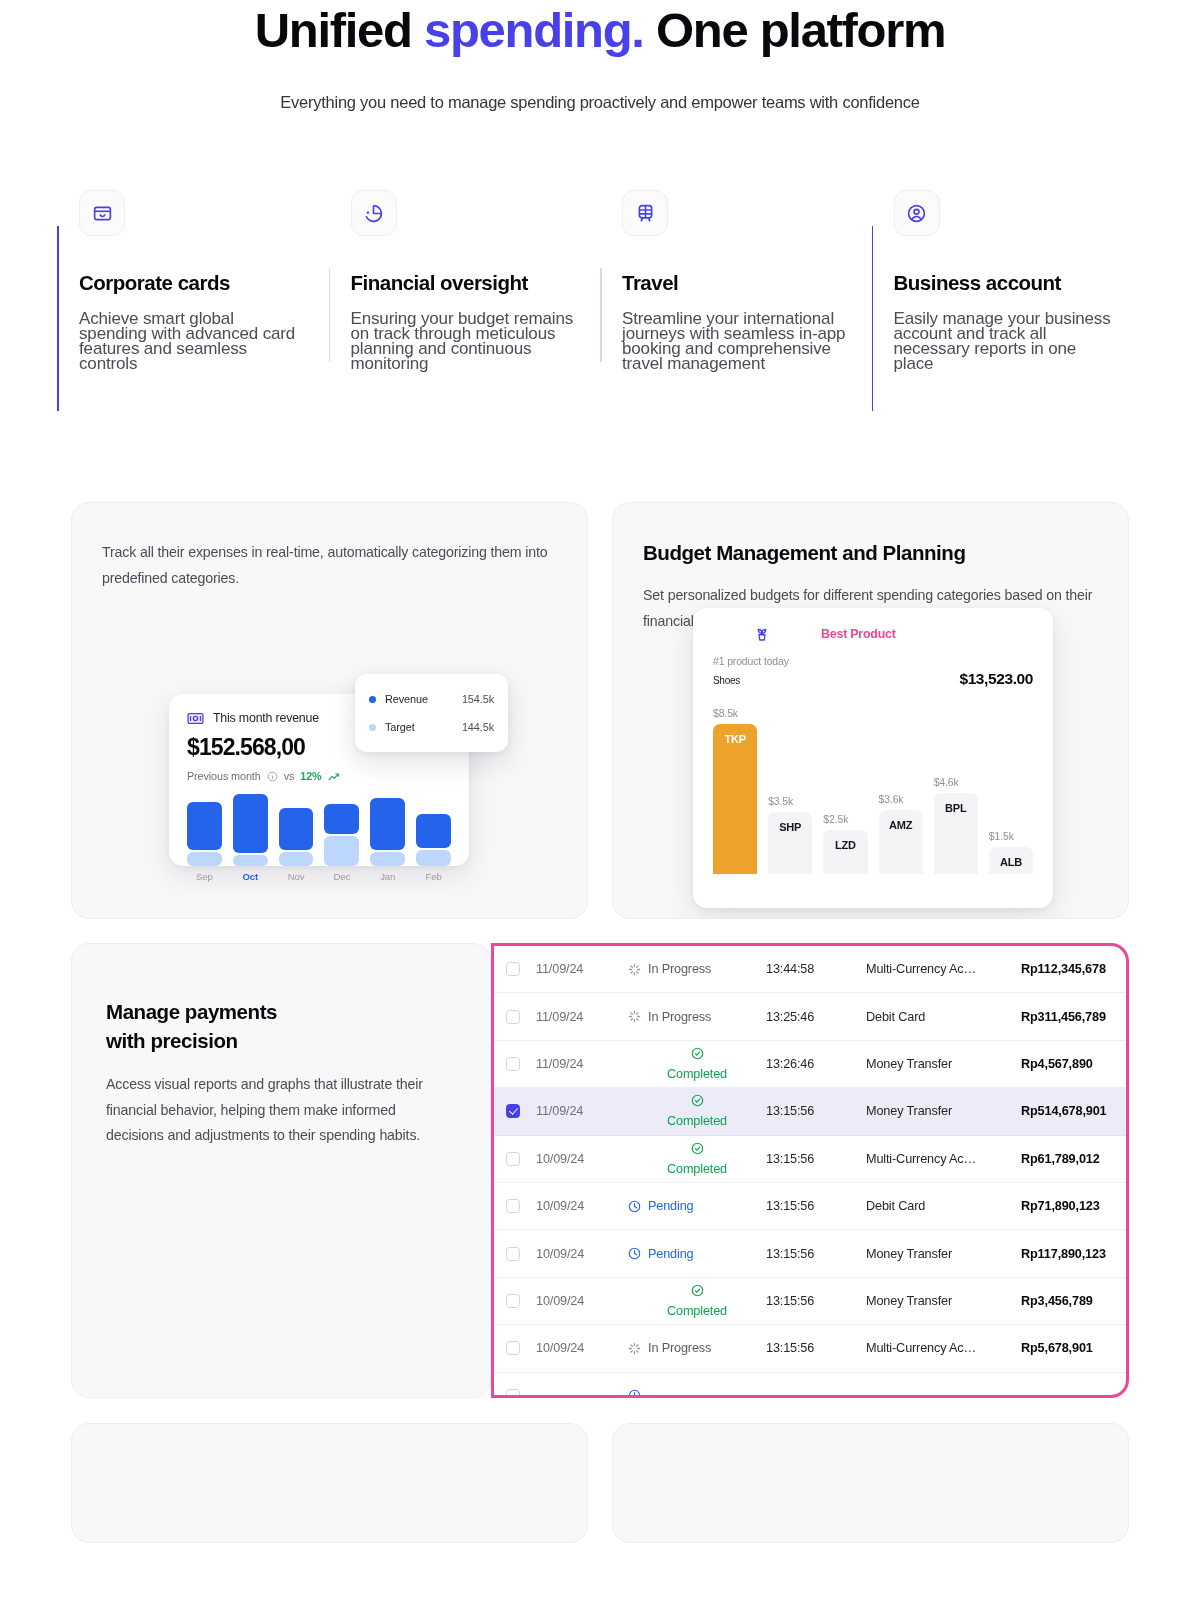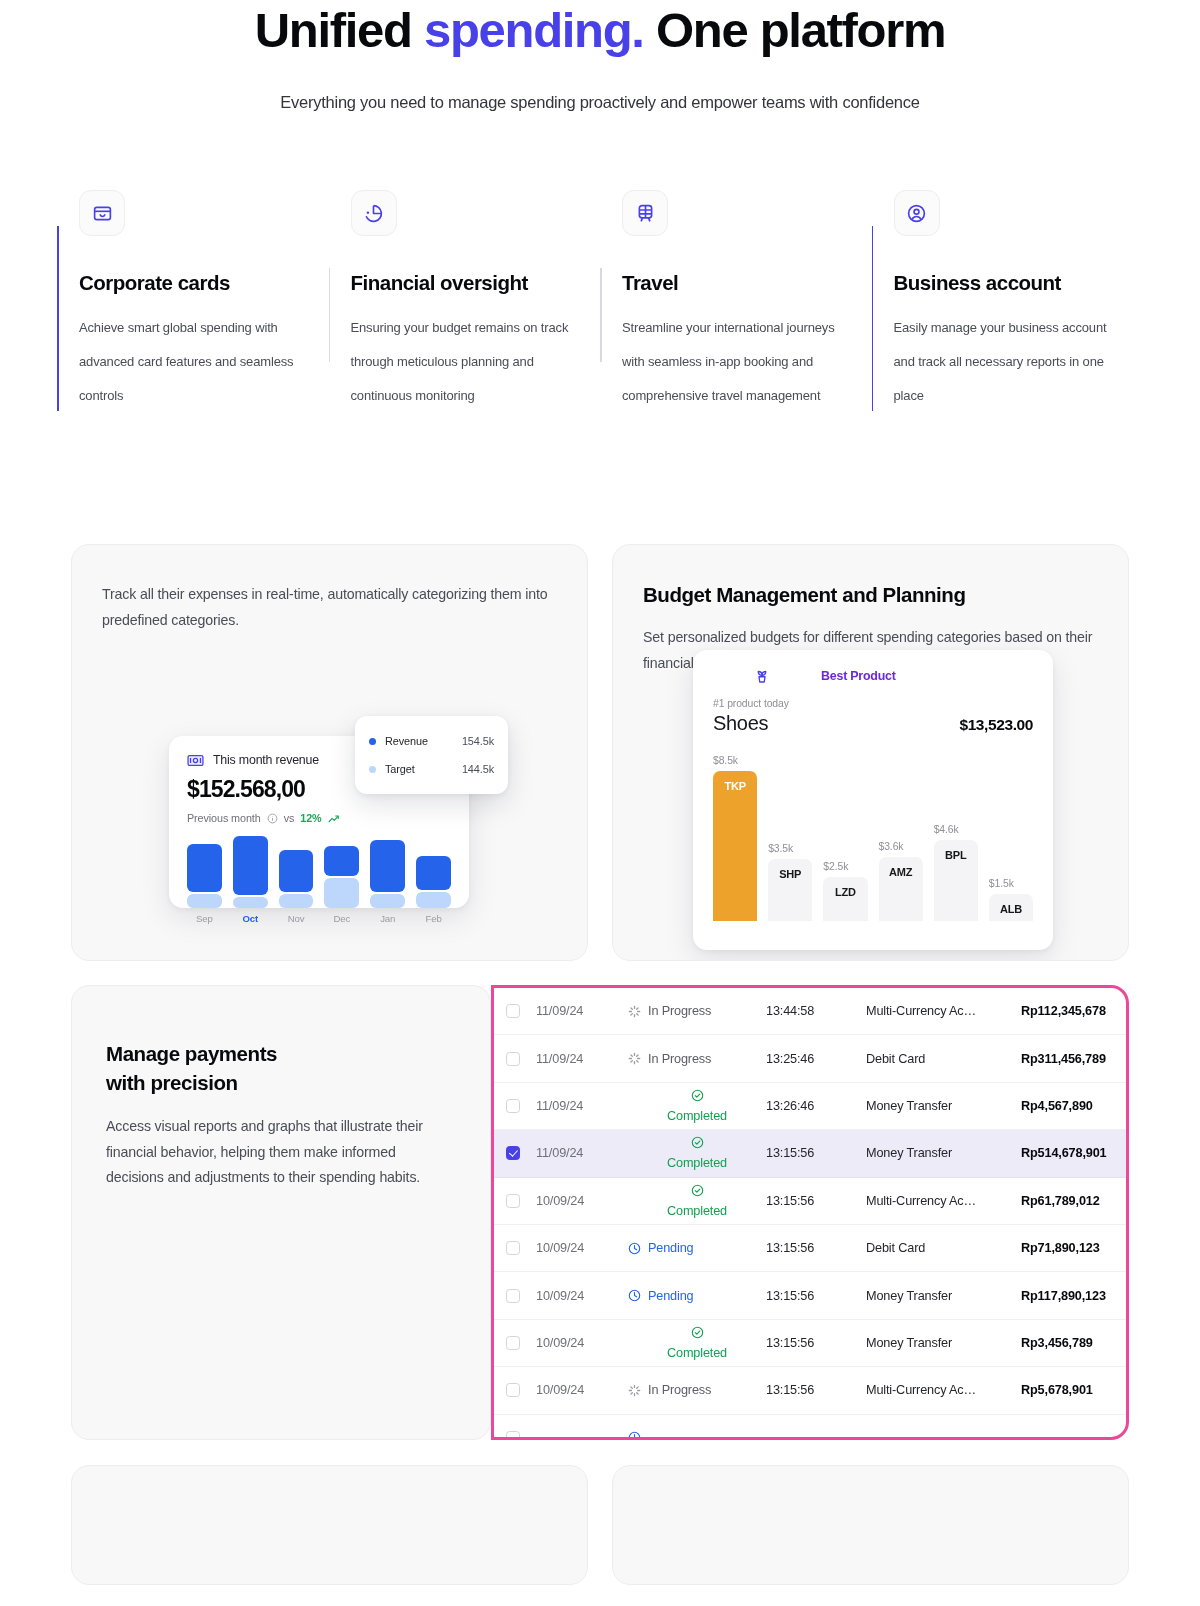--- a/index.html
+++ b/index.html
@@ -68,22 +68,22 @@
   .feat-icon svg { display: block; }
   .feat h3 {
     font-size: 20.5px;
     line-height: 26px;
     font-weight: 700;
     letter-spacing: -0.5px;
     color: #08090c;
     margin-bottom: 15px;
   }
   .feat p {
-    font-size: 13px;
-    line-height: 34px;
+    font-size: 17px;
+    line-height: 15px;
     color: #4b4d56;
     letter-spacing: -0.15px;
   }
 
   
   .cards-row {
     margin: 131px auto 0;
     width: 1058px;
     display: flex;
     gap: 24px;
@@ -178,24 +178,24 @@
     position: absolute;
     left: 80px; top: 105px;
     width: 360px; height: 300px;
     background: #ffffff;
     border-radius: 14px;
     box-shadow: 0 10px 30px rgba(16,24,40,.10), 0 2px 6px rgba(16,24,40,.05);
     padding: 17px 20px 0;
     overflow: hidden;
   }
   .bp-top { display: flex; align-items: center; gap: 10px; }
-  .bp-top span { font-size: 12.4px; font-weight: 700; letter-spacing: -0.2px; color: #6d28d9; margin-left: 40px; }
+  .bp-top span { font-size: 12.4px; font-weight: 700; letter-spacing: -0.2px; color: #ec4899; margin-left: 40px; }
   .bp-sub { margin-top: 13px; font-size: 10.4px; color: #8e8f97; letter-spacing: -0.1px; }
   .bp-line { margin-top: 3px; display: flex; align-items: baseline; justify-content: space-between; }
-  .bp-name { font-size: 20px; letter-spacing: -0.3px; color: #16171c; }
+  .bp-name { font-size: 10px; letter-spacing: -0.3px; color: #16171c; }
   .bp-amt { font-size: 15.5px; font-weight: 700; letter-spacing: -0.4px; color: #08090c; }
   .bp-chart {
     margin-top: 11px;
     display: flex; align-items: center; gap: 11px;
     height: 175px;
   }
   .bp-col { width: 48px; display: flex; flex-direction: column; justify-content: flex-end; height: 100%; }
   .bp-cap { font-size: 10.4px; color: #8e8f97; letter-spacing: -0.1px; margin-bottom: 5px; }
   .bp-bar {
     background: #f4f4f6;

